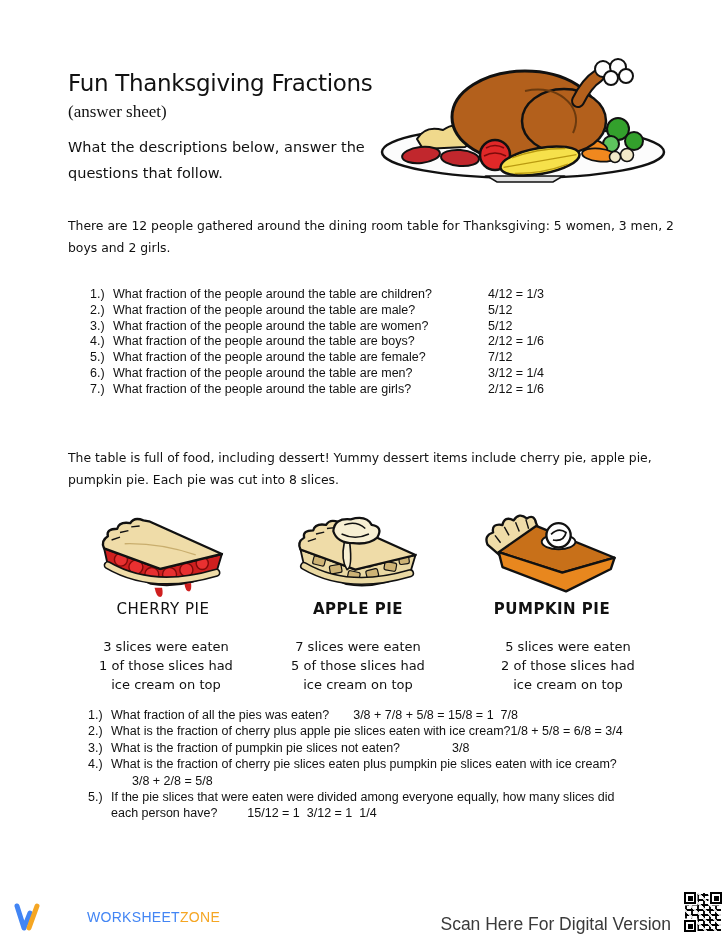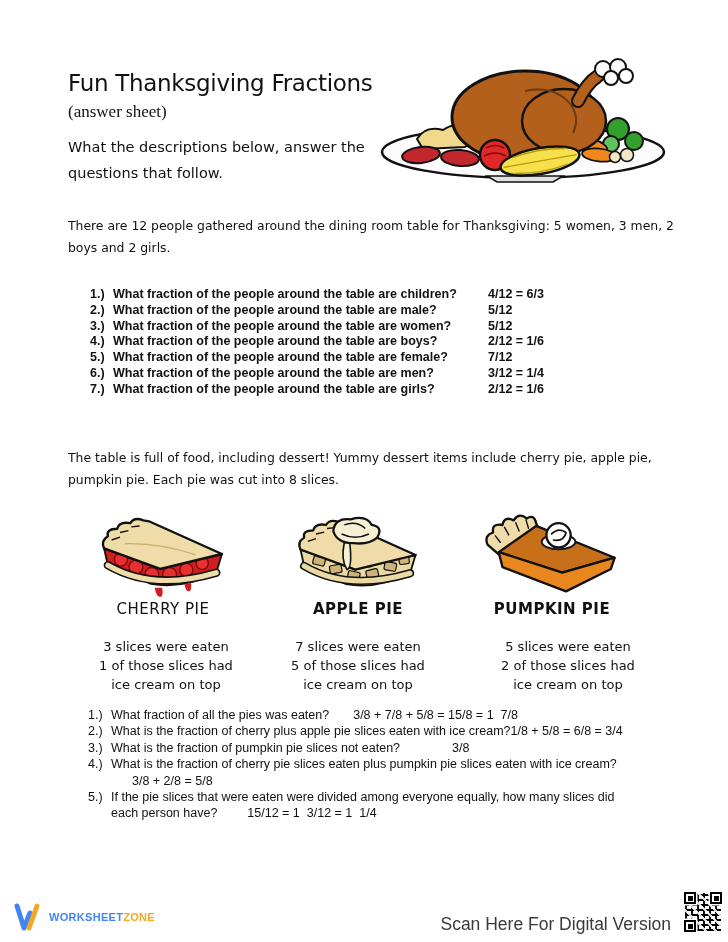--- a/index.html
+++ b/index.html
@@ -14,21 +14,21 @@
   .turkey{position:absolute;left:375px;top:55px;}
 
   
   .para{position:absolute;left:68px;font-size:12.4px;line-height:22px;}
   .para div{white-space:nowrap;}
   .para1{top:215px;}
   .para2{top:447px;}
 
   
   .qlist1{position:absolute;left:90px;top:287px;font-family:"Liberation Sans",sans-serif;font-size:12.5px;}
-  .q1-row{position:relative;height:15.8px;white-space:nowrap;font-weight:bold;}
+  .q1-row{position:relative;height:15.8px;white-space:nowrap;}
   .qnum{display:inline-block;width:23px;}
   .q1-row .qans{position:absolute;left:398px;top:0;white-space:pre;}
 
   
   .fig{position:absolute;width:150px;text-align:center;}
   .fig svg{display:block;margin:0 auto;}
   .fig-cherry{left:88px;top:511px;}
   .fig-apple{left:283px;top:513px;font-weight:bold;}
   .fig-pumpkin{left:477px;top:511px;font-weight:bold;}
   .fig-label{font-size:15px;margin-top:3px;letter-spacing:0.5px;white-space:nowrap;}
@@ -41,21 +41,21 @@
   
   .qlist2{position:absolute;left:88px;top:707px;font-family:"Liberation Sans",sans-serif;
           font-size:12.5px;line-height:16.4px;}
   .q2-row{white-space:nowrap;}
   .qans{white-space:pre;}
   .ml24{margin-left:24px;} .ml0{margin-left:0;} .ml52{margin-left:52px;text-align:center;} .ml14{margin-left:30px;}
   .q2-sub{padding-left:44px;white-space:pre;}
 
   
   .footer-logo{position:absolute;left:14px;top:903px;display:flex;align-items:center;gap:7px;}
-  .logo-text{font-family:"Liberation Sans",sans-serif;font-weight:700;font-size:11px;letter-spacing:0.3px;white-space:nowrap;}
+  .logo-text{font-family:"Liberation Sans",sans-serif;font-weight:400;font-size:14px;letter-spacing:0.3px;white-space:nowrap;margin-left:38px;}
   .logo-blue{color:#4285F4;} .logo-orange{color:#F5A623;}
   .scan-text{position:absolute;right:57px;top:914px;font-family:"Liberation Sans",sans-serif;
              font-size:17.5px;color:#3a3a3a;white-space:nowrap;}
   .qr{position:absolute;right:3px;top:889px;width:44px;height:46px;background:#fff;}
   .qr-noise{position:absolute;left:4px;top:4px;right:4px;bottom:4px;
     background-image:
       repeating-linear-gradient(45deg, rgba(255,255,255,0.85) 0 2px, transparent 2px 7px),
       repeating-linear-gradient(0deg, #000 0 2px, transparent 2px 5px),
       repeating-linear-gradient(90deg, #111 0 2px, transparent 2px 6px);}
   .qr-finder{position:absolute;width:12px;height:12px;background:#fff;border:2.5px solid #000;
@@ -109,21 +109,21 @@
     </svg>
   </div>
 
   <div class="para para1">
     <div>There are 12 people gathered around the dining room table for Thanksgiving: 5 women, 3 men, 2</div>
     <div>boys and 2 girls.</div>
   </div>
 
   <div class="qlist1">
     <div class="q1-row">
-      <span class="qnum">1.)</span><span class="qtext">What fraction of the people around the table are children?</span><span class="qans">4/12 = 6/3</span>
+      <span class="qnum">1.)</span><span class="qtext">What fraction of the people around the table are children?</span><span class="qans">4/12 = 1/3</span>
     </div>
     <div class="q1-row">
       <span class="qnum">2.)</span><span class="qtext">What fraction of the people around the table are male?</span><span class="qans">5/12</span>
     </div>
     <div class="q1-row">
       <span class="qnum">3.)</span><span class="qtext">What fraction of the people around the table are women?</span><span class="qans">5/12</span>
     </div>
     <div class="q1-row">
       <span class="qnum">4.)</span><span class="qtext">What fraction of the people around the table are boys?</span><span class="qans">2/12 = 1/6</span>
     </div>

